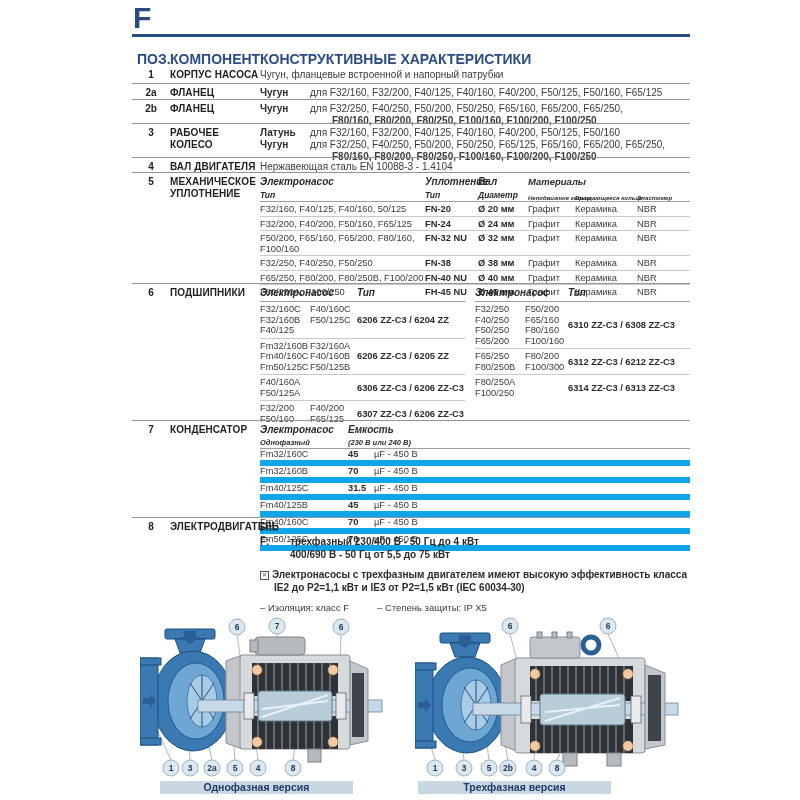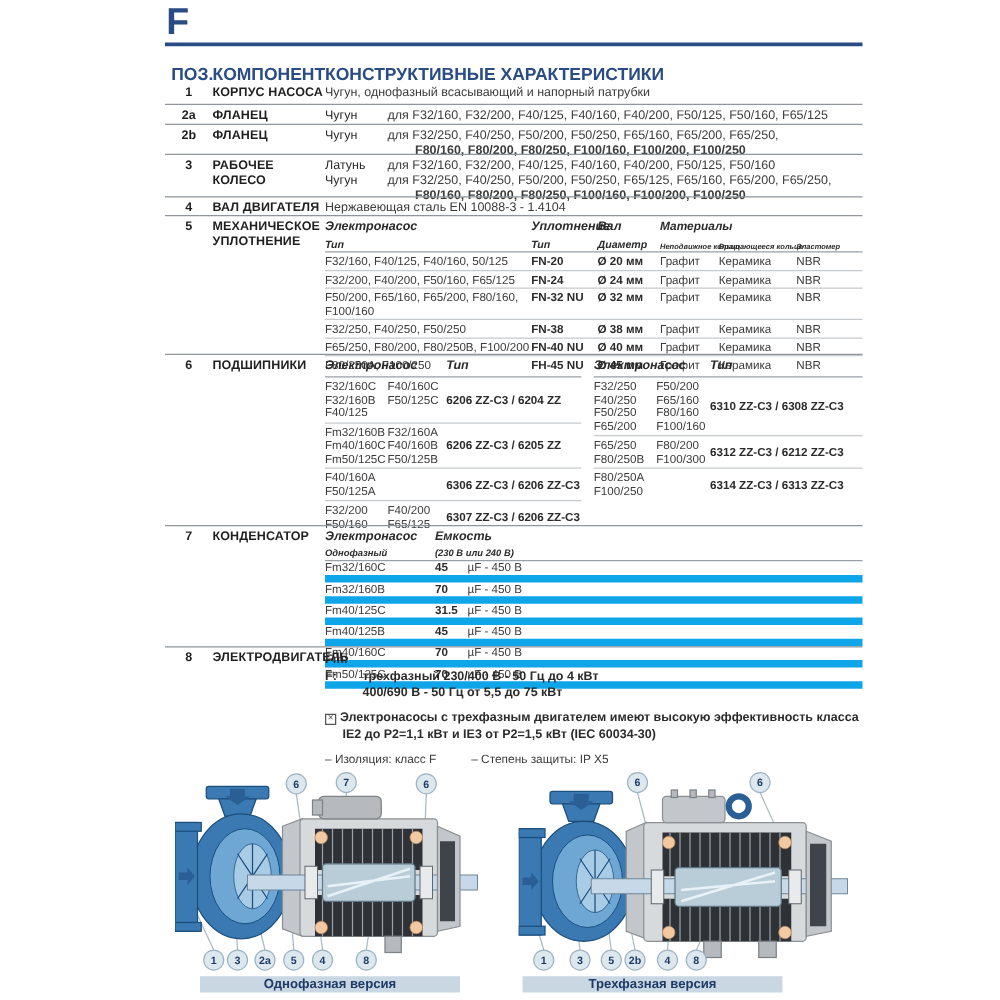--- a/index.html
+++ b/index.html
@@ -17,21 +17,21 @@
   .col-heads .h-comp{position:absolute;left:38px;}
   .col-heads .h-char{position:absolute;left:128px;}
 
   
   .trow{left:132px;width:558px;display:grid;grid-template-columns:38px 90px 430px;
         font-size:10px;line-height:12px;padding-top:3px;}
   .trow.bt{border-top:1.4px solid #8f959b;}
   .pos{text-align:center;font-weight:bold;color:#1f1f1f;}
   .cname{font-weight:bold;color:#1f1f1f;font-size:10px;letter-spacing:.1px;}
   .mat-row{display:flex;}
-  .mat{width:50px;font-weight:normal;color:#2b2b2b;flex:none;}
+  .mat{width:50px;font-weight:bold;color:#2b2b2b;flex:none;}
   .plist .l2{display:block;padding-left:22px;font-weight:bold;}
   .plist .l2:empty{display:none;}
 
   
   .sealwrap{position:relative;width:430px;}
   .sg{position:relative;height:13px;}
   .sg span{position:absolute;font-style:italic;font-weight:bold;font-size:10px;color:#2b2b2b;white-space:nowrap;}
   .sg .at0{left:0;} .sg .at165{left:165px;} .sg .at218{left:218px;}
   .sg .mats{left:268px;width:162px;text-align:left;font-size:9.5px;}
   .ss{position:relative;height:12px;border-bottom:1px solid #9aa0a6;}
@@ -77,21 +77,21 @@
   .mlabel{width:30px;flex:none;font-weight:bold;color:#2b2b2b;}
   .mbold{font-weight:bold;color:#2b2b2b;}
   .mindent{padding-left:30px;}
   .note{margin-top:6px;font-weight:bold;color:#2b2b2b;font-size:10px;line-height:13px;}
   .note-icon{display:inline-block;width:7px;height:7px;border:1px solid #555;font-size:6px;line-height:7px;
              text-align:center;vertical-align:1px;margin-right:3px;color:#555;}
   .note .nl2{padding-left:14px;}
   .iso-line{margin-top:8px;font-size:9.5px;display:flex;gap:28px;}
 
   
-  .caption-bar{top:781px;width:208px;height:13px;background:#c9d7e3;text-align:center;
+  .caption-bar{top:781px;width:193px;height:13px;background:#c9d7e3;text-align:center;
                font-size:10.5px;line-height:13px;font-weight:bold;color:#1e3a66;}
   svg text.callout-n{font-size:8.5px;font-weight:bold;fill:#1e3a66;}
   svg .cline{stroke:#a7bac6;stroke-width:1;fill:none;}
   svg .ccirc{fill:#dce7ee;stroke:#9fb4c2;stroke-width:1;}
   svg .blue{fill:#3a79b2;stroke:#1d4f7e;stroke-width:1;}
   svg .bluelt{fill:#6ea7d4;stroke:#1d4f7e;stroke-width:0.8;}
   svg .bluellt{fill:#a8cbe6;stroke:#1d4f7e;stroke-width:0.6;}
   svg .gray{fill:#d7dadd;stroke:#8b9094;stroke-width:1;}
   svg .graymid{fill:#c3c7cb;stroke:#8b9094;stroke-width:1;}
   svg .graydk{fill:#b6babf;stroke:#7d8286;stroke-width:1;}
@@ -113,21 +113,21 @@
 
 <div class="abs col-heads">
   <span class="h-pos">ПОЗ.</span>
   <span class="h-comp">КОМПОНЕНТ</span>
   <span class="h-char">КОНСТРУКТИВНЫЕ ХАРАКТЕРИСТИКИ</span>
 </div>
 
 <div class="abs trow" style="top:66px;">
   <div class="pos">1</div>
   <div class="cname">КОРПУС НАСОСА</div>
-  <div>Чугун, однофазный всасывающий и напорный патрубки</div>
+  <div>Чугун, фланцевые встроенной и напорный патрубки</div>
 </div>
 
 <div class="abs trow bt" style="top:83px;">
   <div class="pos">2a</div>
   <div class="cname">ФЛАНЕЦ</div>
   <div class="mat-row">
     <span class="mat">Чугун</span>
     <span class="plist">
       <span>для F32/160, F32/200, F40/125, F40/160, F40/200, F50/125, F50/160, F65/125</span>
       

